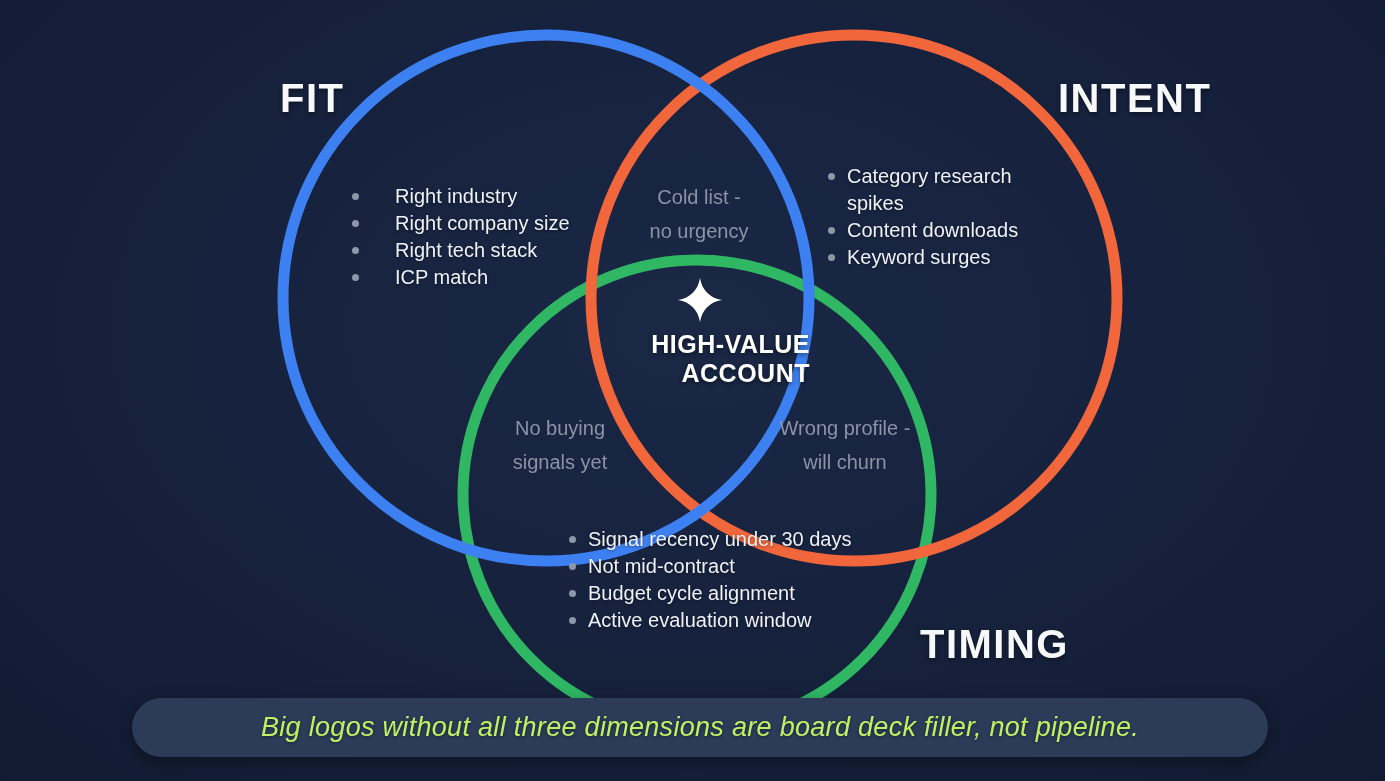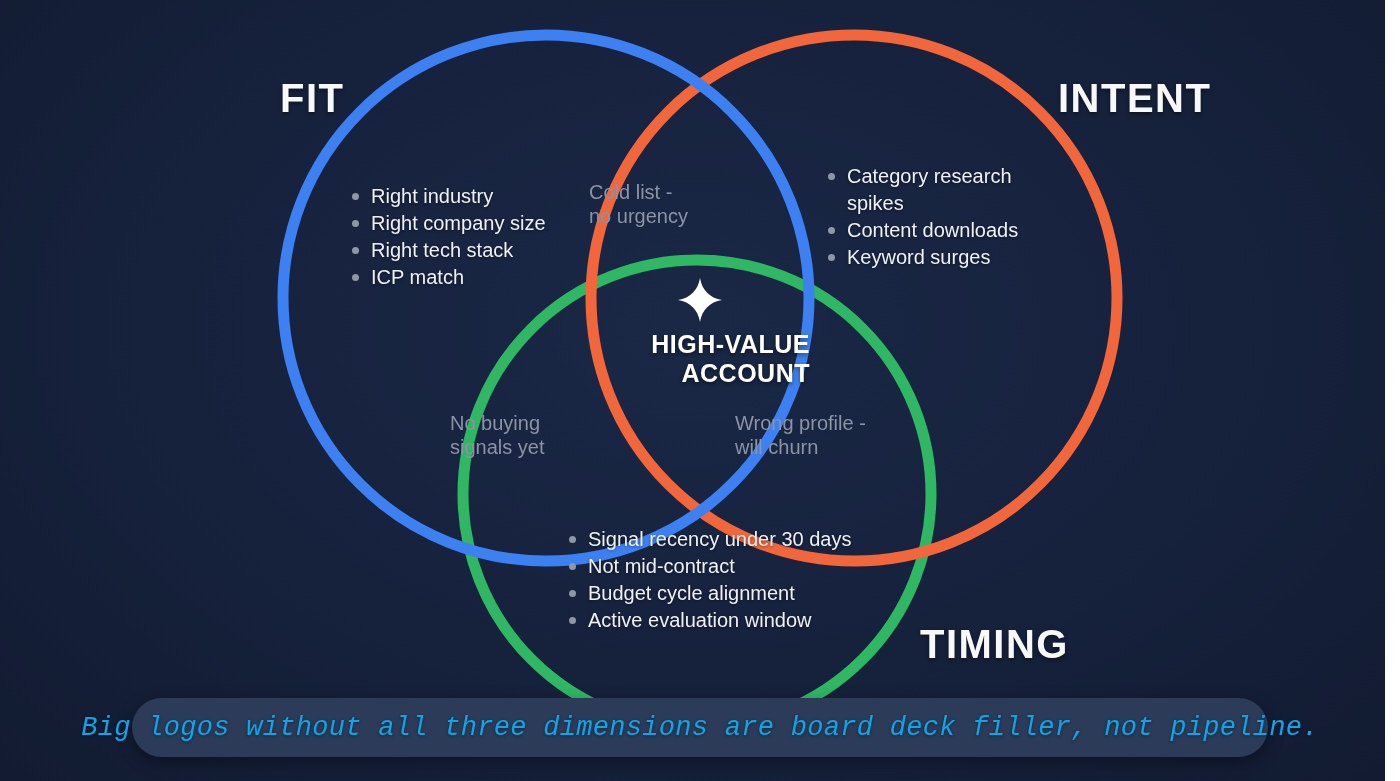--- a/index.html
+++ b/index.html
@@ -61,32 +61,32 @@
   }
   ul.criteria .dot {
     flex: 0 0 auto;
     width: 7px;
     height: 7px;
     border-radius: 50%;
     background: #8e97a8;
     margin: 10px 12px 0 0;
   }
   .list-fit    { left: 352px; top: 183px; width: 240px; }
-  .list-fit li { line-height: 28px; }
+  .list-fit li { line-height: 28px; gap: 24px; }
   .list-intent { left: 828px; top: 163px; width: 196px; }
   .list-timing { left: 569px; top: 526px; width: 320px; }
   .list-timing li { line-height: 30px; }
 
   .overlap-label {
     position: absolute;
     width: 220px;
     color: #8b93a4;
     font-size: 20px;
-    line-height: 24px;
-    text-align: left;
+    line-height: 34px;
+    text-align: center;
     white-space: pre-line;
   }
   .ol-fit-intent    { left: 589px; top: 180px; }
   .ol-fit-timing    { left: 450px; top: 411px; }
   .ol-intent-timing { left: 735px; top: 411px; }
 
   .center-group {
     position: absolute;
     left: 590px;
     top: 276px;
@@ -117,28 +117,27 @@
     background: #2b3b58;
     border-radius: 30px;
     box-shadow: 0 5px 16px rgba(0,0,0,0.35);
     display: flex;
     align-items: center;
     justify-content: center;
     z-index: 5;
   }
   .banner-text {
     margin: 0;
-    color: #0ea5e9;
+    color: #bef264;
     font-size: 27px;
     font-style: italic;
     font-weight: 500;
     letter-spacing: 0.3px;
     white-space: nowrap;
     text-shadow: 0 1px 3px rgba(0,0,0,0.4);
-    font-family: Liberation Mono, monospace;
   }
 </style>
 </head>
 <body>
 
 <div class="stage">
 
   <svg class="circles" viewBox="0 0 1400 781" aria-hidden="true">
     <circle class="c-green" cx="697" cy="494" r="234" stroke="#2fb763"></circle>
     <circle class="c-orange" cx="854" cy="298" r="263" stroke="#f2663c"></circle>

